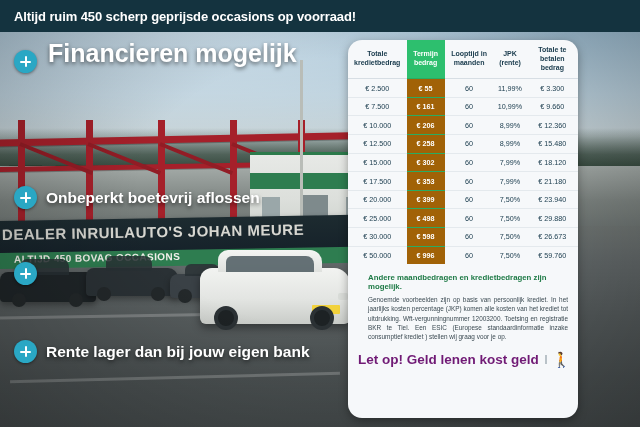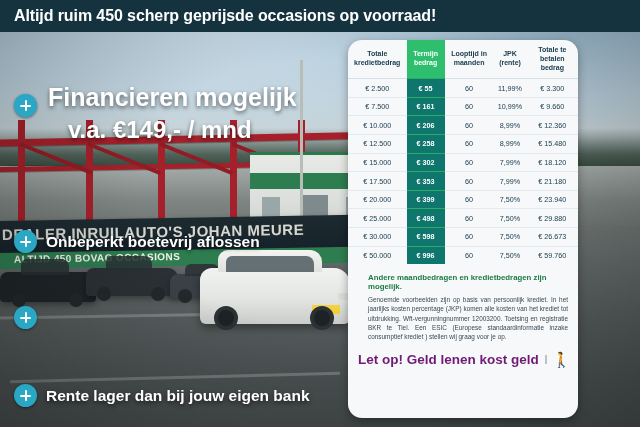--- a/index.html
+++ b/index.html
@@ -215,30 +215,30 @@
   }
 
   
   .topbar {
     position: absolute; left: 0; top: 0; width: 640px; height: 32px;
     background: #14333f;
     display: flex; align-items: center;
   }
   .topbar .headline {
     color: #ffffff;
-    font-size: 16px;
+    font-size: 13px;
     font-weight: bold;
     padding-left: 14px;
     letter-spacing: -.1px;
     white-space: nowrap;
   }
 
   
   .left-col {
-    position: absolute; left: 14px; top: 40px; width: 330px; margin-top: 44px;
+    position: absolute; left: 14px; top: 40px; width: 330px;
   }
   .hero-line-1 {
     color: #ffffff;
     font-size: 25px;
     font-weight: bold;
     text-shadow: 0 2px 4px rgba(0,0,0,.55);
     margin-left: 34px;
     line-height: 1.05;
     white-space: nowrap;
   }
@@ -315,21 +315,21 @@
     line-height: 1.25;
     vertical-align: middle;
   }
   table.rates td {
     text-align: center;
     padding: 4.3px 2px;
     border-bottom: 1px solid #e4e9ed;
     white-space: nowrap;
   }
   table.rates th.hl, table.rates td.hl {
-    background: #0f766e;
+    background: #a16207;
     color: #ffffff;
     font-weight: bold;
     border-bottom: 1px solid #29ac63;
   }
   table.rates th.hl { background: #2dbf6e; }
   table.rates tr:last-child td { border-bottom: none; }
 
   .card-foot {
     padding: 9px 10px 6px 20px;
   }
@@ -447,21 +447,20 @@
   </div>
 
   <div class="left-col">
 
     <div class="bullet-row b0">
       <span class="plus"></span>
     </div>
 
     <div style="position:relative;">
       <div class="hero-line-1">Financieren mogelijk</div>
-      <div class="hero-line-2">v.a. €149,- / mnd</div>
     </div>
 
     <div class="bullet-row b1">
       <span class="plus"></span>
       <span class="bullet-text">Onbeperkt boetevrij aflossen</span>
     </div>
 
     <div class="bullet-row b2">
       <span class="plus"></span>
     </div>

